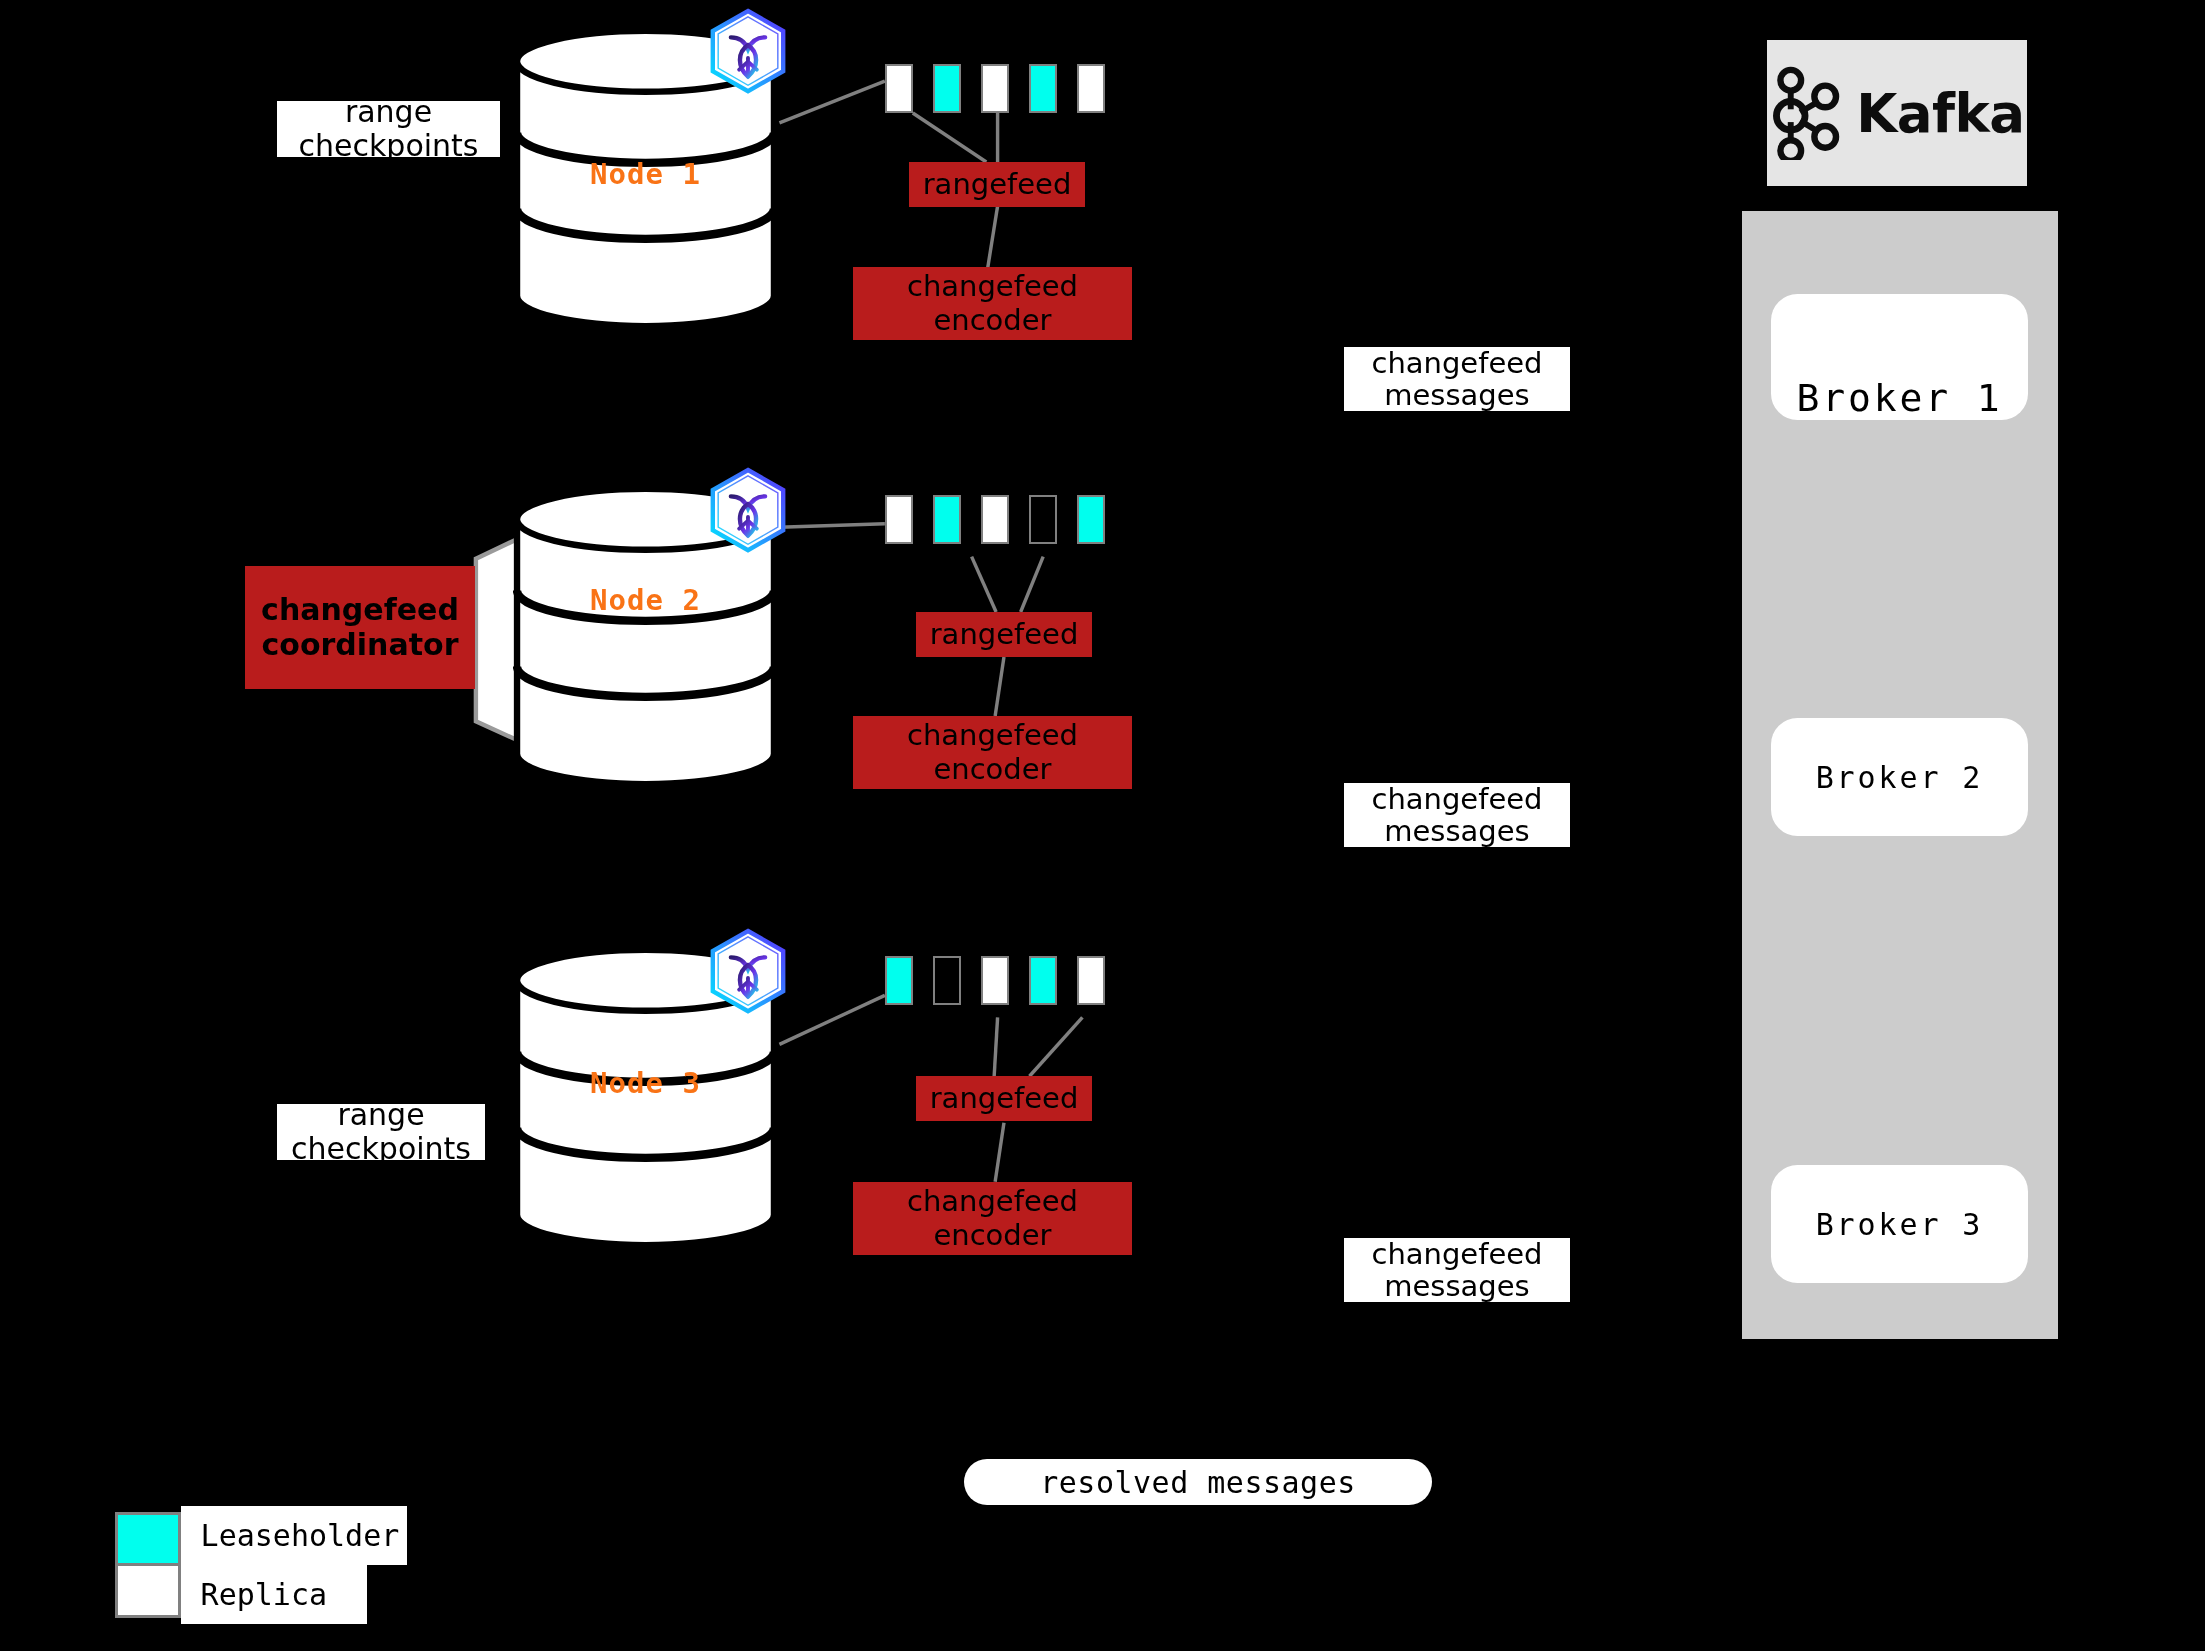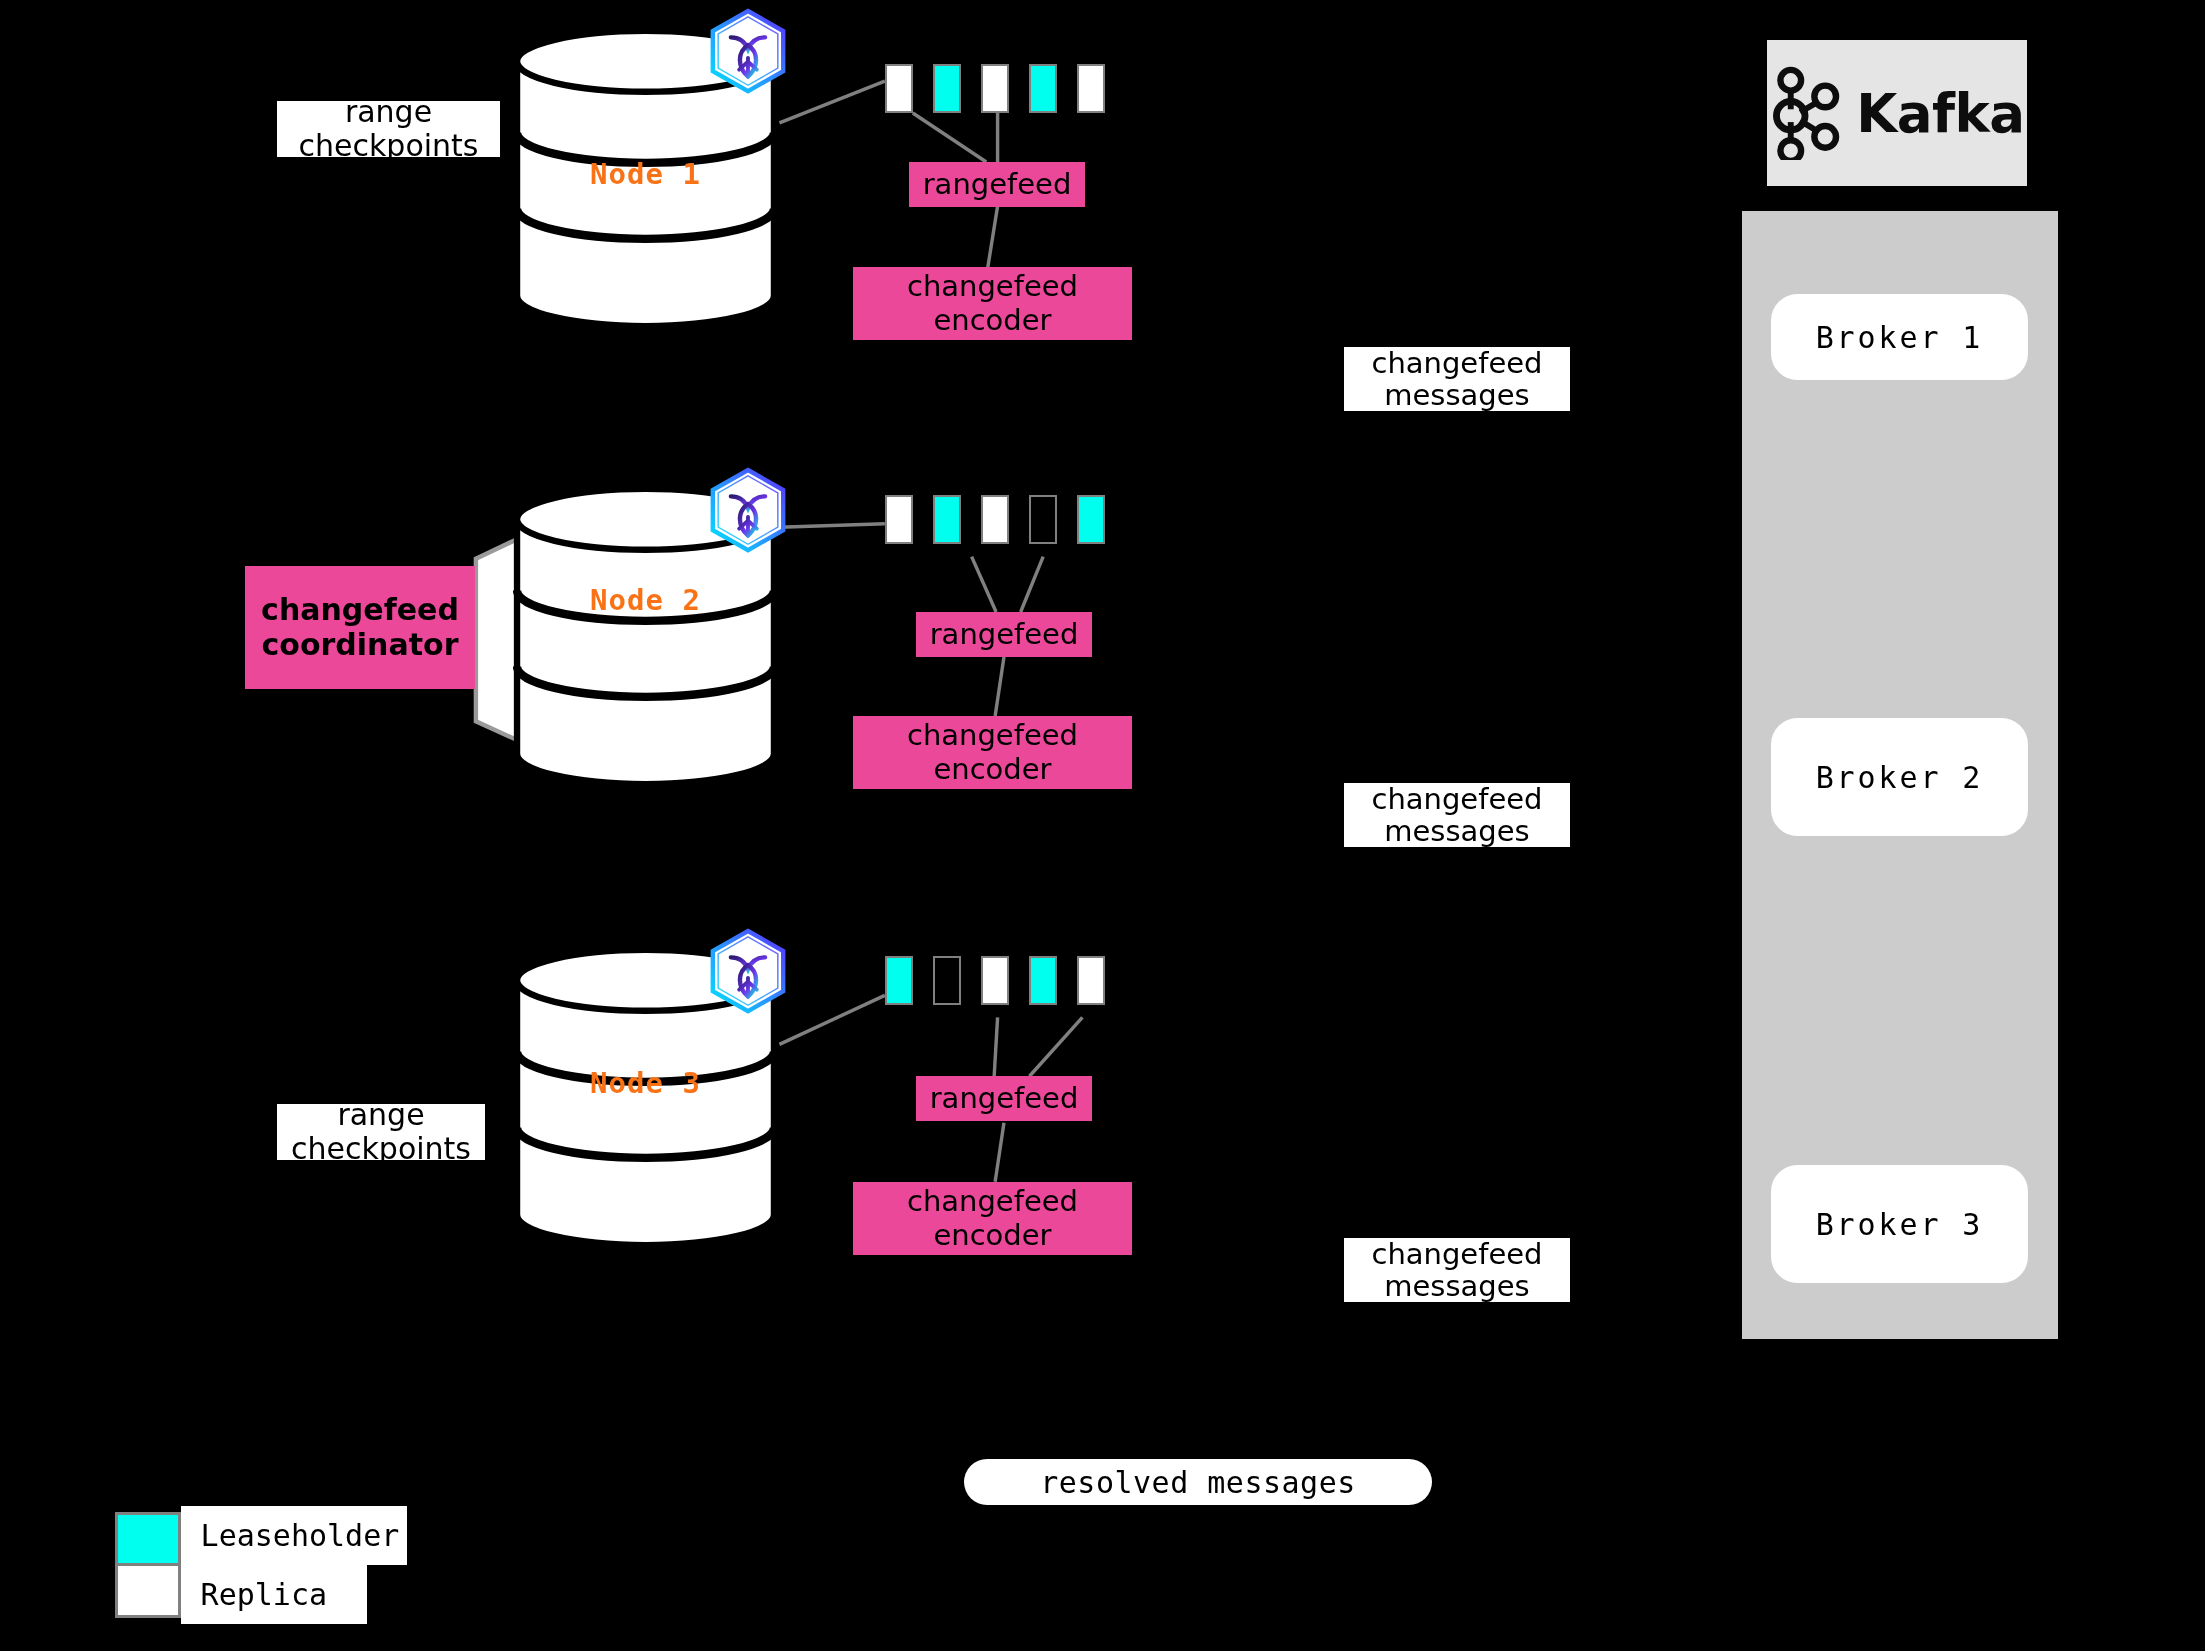--- a/index.html
+++ b/index.html
@@ -26,21 +26,21 @@
     justify-content:center;
     text-align:center;
     font-family:"DejaVu Sans", sans-serif;
     line-height:1.12;
     overflow:visible;
   }
   .label-box .ln{white-space:nowrap;}
 
   
   .gray-box{
-    background:#ec4899;
+    background:#b91c1c;
     color:#000000;
     display:flex;
     flex-direction:column;
     align-items:center;
     justify-content:center;
     text-align:center;
     font-family:"DejaVu Sans", sans-serif;
     line-height:1.15;
   }
 
@@ -329,21 +329,21 @@
         <circle cx="44" cy="105" r="29" fill="none" stroke="#0d0d0d" stroke-width="14"></circle>
         <circle cx="44" cy="176" r="21" fill="none" stroke="#0d0d0d" stroke-width="13"></circle>
         <circle cx="114" cy="66" r="22" fill="none" stroke="#0d0d0d" stroke-width="13"></circle>
         <circle cx="114" cy="148" r="22" fill="none" stroke="#0d0d0d" stroke-width="13"></circle>
       </svg>
     </span>
     <span class="kafka-word" style="font-size:53px;">Kafka</span>
   </div>
 
   <div class="abs broker-panel" style="left:1742px; top:211px; width:316px; height:1128px;">
-    <div class="broker-pill" style="left:29px; top:83px; width:257px; height:86px; font-size:30px;">
+    <div class="broker-pill" style="left:29px; top:83px; width:257px; height:126px; font-size:38px;align-items:flex-end;">
       <span>Broker 1</span>
     </div>
     <div class="broker-pill" style="left:29px; top:507px; width:257px; height:118px; font-size:30px;">
       <span>Broker 2</span>
     </div>
     <div class="broker-pill" style="left:29px; top:954px; width:257px; height:118px; font-size:30px;">
       <span>Broker 3</span>
     </div>
   </div>
 

